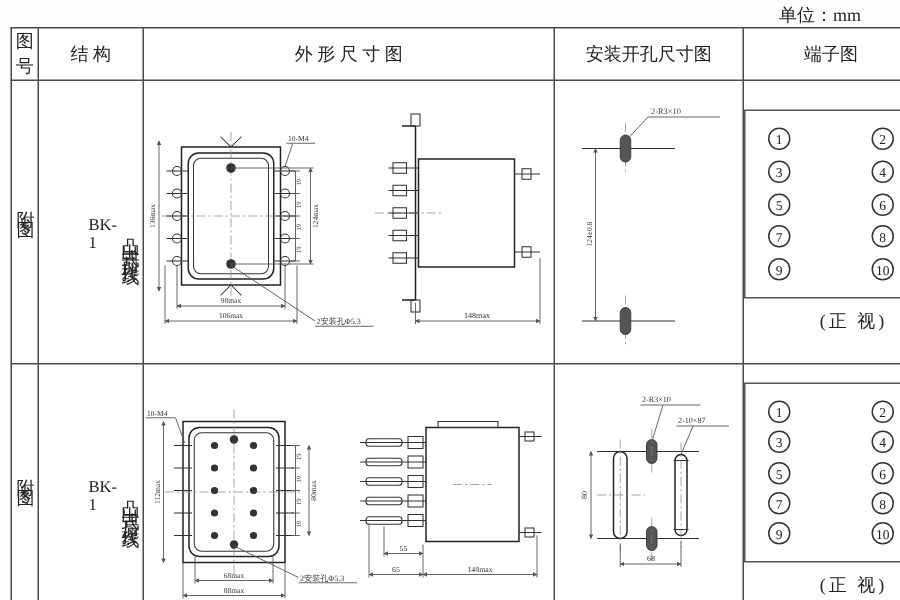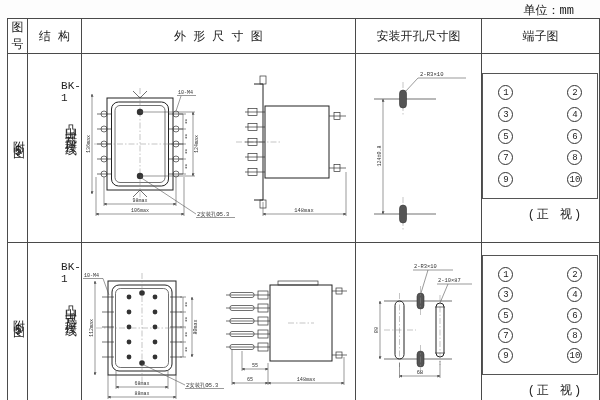--- a/index.html
+++ b/index.html
@@ -1,25 +1,25 @@
 <!DOCTYPE html>
 <html><head>
 <meta charset="utf-8">
 <style>
   html,body{margin:0;padding:0;background:#fff;}
   .page{position:relative;width:600px;height:400px;background:#fdfdfd;
-        font-family:Liberation Mono, monospace;color:#222;overflow:hidden;}
+        font-family:Liberation Serif, serif;color:#222;overflow:hidden;}
   .unit{position:absolute;top:2px;right:26px;font-size:12px;color:#222;}
   table.main{position:absolute;left:7px;top:18px;border-collapse:collapse;table-layout:fixed;}
   td,th{border:1px solid #4a4a4a;padding:0;vertical-align:top;background:#fff;}
   th{font-weight:normal;font-size:12px;height:24px;vertical-align:middle;text-align:center;}
   .c1{width:28px}.c2{width:38px}.c3{width:273px}.c4{width:125px}.c5{width:122px}
   .figcell{height:100%;display:flex;align-items:center;justify-content:center;}
   .vtext{writing-mode:vertical-rl;text-orientation:upright;font-size:12px;letter-spacing:7px;}
-  .structcell{height:100%;display:flex;flex-direction:column;align-items:flex-start;padding-top:26px;box-sizing:border-box;margin-left:33px;}
+  .structcell{height:100%;display:flex;align-items:center;padding-top:26px;box-sizing:border-box;margin-left:33px;}
   .model{font-size:11px;margin-bottom:10px;}
   .vtext2{writing-mode:vertical-rl;text-orientation:upright;font-size:12px;letter-spacing:4px;}
   .termcell{height:100%;display:flex;flex-direction:column;align-items:center;justify-content:center;}
   .termbox{width:84px;height:102px;border:1.6px solid #555;display:flex;justify-content:space-between;
            padding:11px 15px;box-sizing:content-box;background:#fff;}
   .termcol{display:flex;flex-direction:column;justify-content:space-between;}
   .pin{width:15px;height:15px;border:1px solid #333;border-radius:50%;font-size:9px;line-height:15px;
        text-align:center;color:#222;box-sizing:border-box;}
   .termcap{margin-top:7px;font-size:12px;letter-spacing:2px;margin-left:30px;}
   svg{display:block;}

